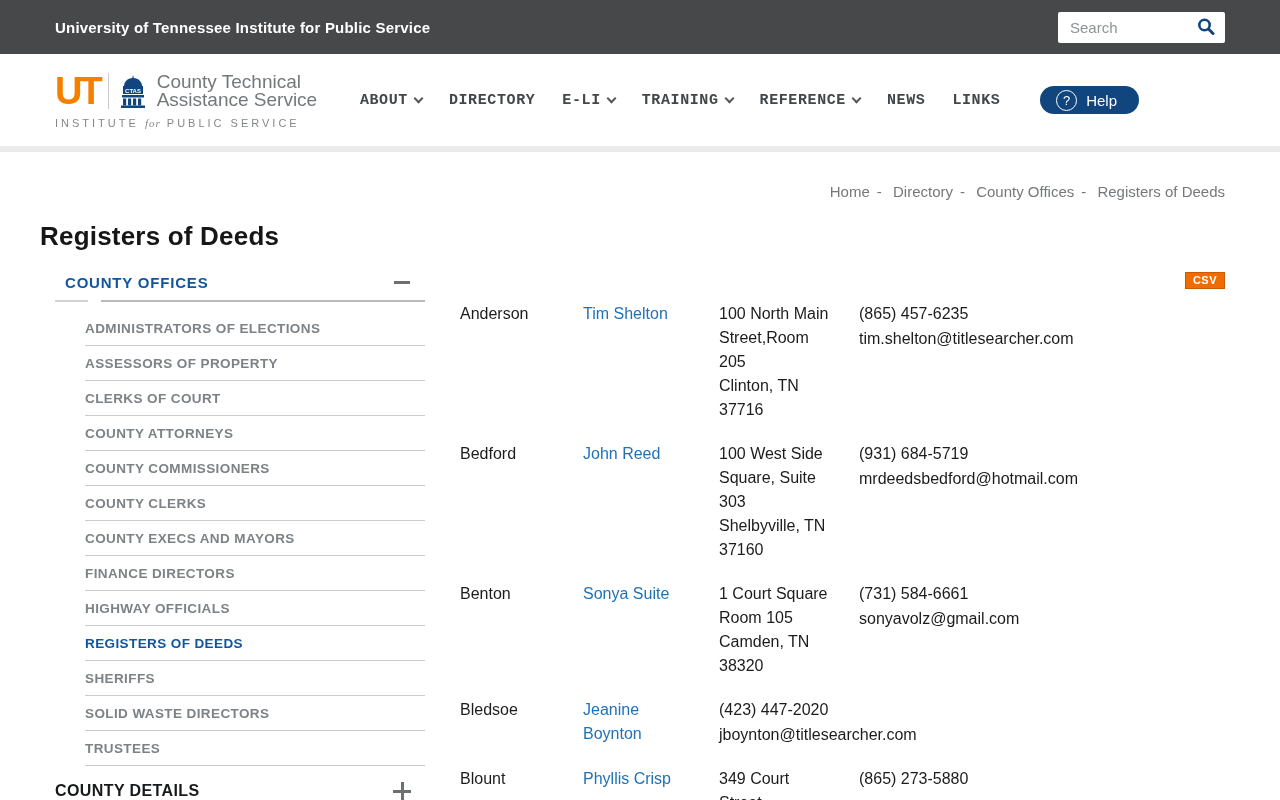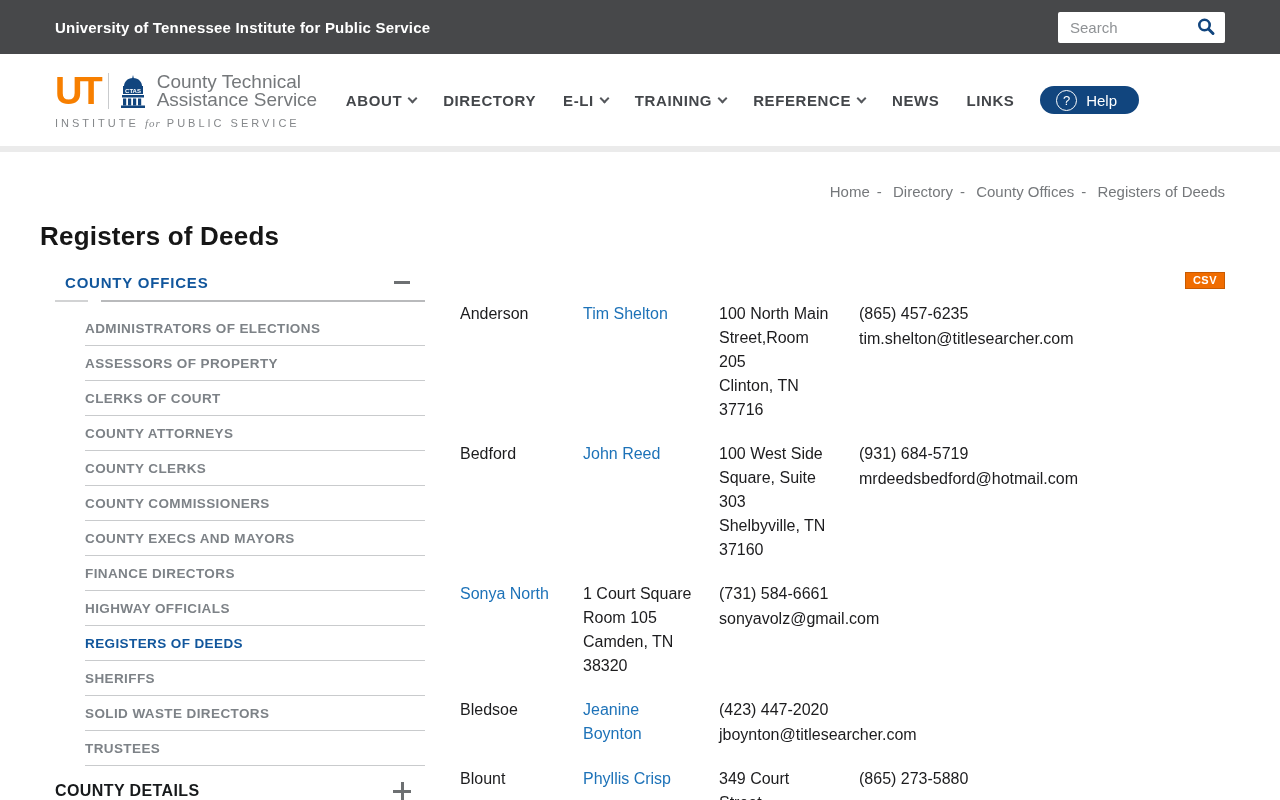--- a/index.html
+++ b/index.html
@@ -32,21 +32,21 @@
     display:flex; align-items:center; justify-content:space-between;
     padding:0 141px 0 55px;
   }
   .logo { text-decoration:none; display:block; }
   .logo-row { display:flex; align-items:center; gap:8px; }
   .ut-mark { color:var(--ut-orange,#f77f00); font-size:38px; font-weight:800; letter-spacing:-3px; line-height:1; }
   .logo-sep { width:1px; height:36px; background:#c9cbcd; }
   .org-name { font-size:19px; color:#75787b; line-height:18px; }
   .institute { margin-top:7px; font-size:11px; letter-spacing:3px; color:#84878a; }
   .institute .for { font-family:"Liberation Serif", serif; font-style:italic; letter-spacing:1px; }
-  .nav { display:flex; align-items:center; }
+  .nav { display:flex; align-items:center;font-family:Liberation Mono, monospace; }
   .nav-item {
     font-size:15px; font-weight:600; color:var(--nav-text,#43464a);
     letter-spacing:.6px; margin-left:27px; text-decoration:none;
     display:inline-flex; align-items:center; white-space:nowrap;
   }
   .chevron {
     width:7px; height:7px; border-right:2px solid #55585c; border-bottom:2px solid #55585c;
     transform:rotate(45deg); margin-left:7px; margin-top:-4px;
   }
   .help-btn {
@@ -224,25 +224,25 @@
 
           <li class="sb-item">
             <a>CLERKS OF COURT</a>
           </li>
 
           <li class="sb-item">
             <a>COUNTY ATTORNEYS</a>
           </li>
 
           <li class="sb-item">
+            <a>COUNTY COMMISSIONERS</a>
+          </li>
+
+          <li class="sb-item">
             <a>COUNTY CLERKS</a>
-          </li>
-
-          <li class="sb-item">
-            <a>COUNTY COMMISSIONERS</a>
           </li>
 
           <li class="sb-item">
             <a>COUNTY EXECS AND MAYORS</a>
           </li>
 
           <li class="sb-item">
             <a>FINANCE DIRECTORS</a>
           </li>
 
@@ -298,21 +298,22 @@
               <div class="addr-inner">100 West Side Square, Suite 303
 Shelbyville, TN 37160</div>
             </div>
             <div class="cell-contact">
               <div class="contact-phone">(931) 684-5719</div>
               <a class="contact-email">mrdeedsbedford@hotmail.com</a>
             </div>
           </div>
 
           <div class="trow">
-            <div class="cell-name"><a>Sonya North</a></div>
+            <div class="cell-county">Benton</div>
+            <div class="cell-name"><a>Sonya Suite</a></div>
             <div class="cell-addr">
               <div class="addr-inner">1 Court Square Room 105
 Camden, TN 38320</div>
             </div>
             <div class="cell-contact">
               <div class="contact-phone">(731) 584-6661</div>
               <a class="contact-email">sonyavolz@gmail.com</a>
             </div>
           </div>
 

